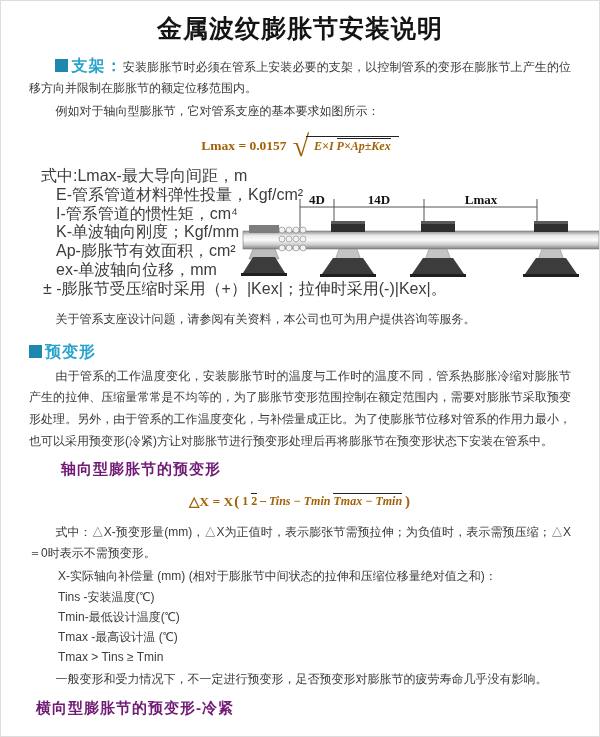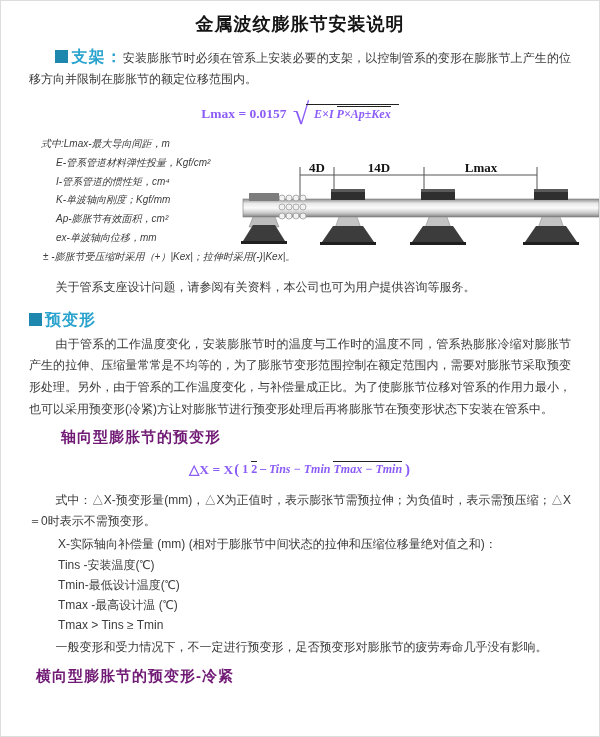--- a/index.html
+++ b/index.html
@@ -2,46 +2,46 @@
 <html><head>
 <meta charset="utf-8">
 <style>
   html,body{margin:0;padding:0;background:#f2f2f2;}
   .page{
     position:relative;width:598px;height:735px;margin:0;
     background:#fff;border:1px solid #ddd;overflow:hidden;
     font-family:"Liberation Sans",sans-serif;color:#3c3c3c;
   }
   
-  .title{padding-top:11px;text-align:center;font-size:18px;font-weight:bold;color:#141414;letter-spacing:1px;}
+  .title{padding-top:11px;text-align:center;font-size:25px;font-weight:bold;color:#141414;letter-spacing:1px;}
   
   .marker{display:inline-block;width:13px;height:13px;background:#1e87ae;margin-right:3px;vertical-align:-1px;}
   .sec-head-text{font-size:16px;font-weight:bold;color:#29a3cd;letter-spacing:1px;}
   .subhead{font-size:15px;font-weight:bold;color:#701a75;letter-spacing:1px;}
   
   p{margin:0;}
   .body-text{font-size:12px;line-height:21px;color:#3a3a3a;}
   .indent{text-indent:2.2em;}
   .just{text-align:justify;}
   
   .formula{display:flex;justify-content:center;align-items:center;
-    font-family:"Liberation Serif",serif;font-weight:bold;color:#8b5cf6;font-size:13.5px;}
+    font-family:"Liberation Serif",serif;font-weight:bold;color:#a16207;font-size:13.5px;}
   .frac{display:inline-block;vertical-align:middle;line-height:1.15;font-size:12px;margin:0 2px;}
   .frac .den{border-top:1px solid #222;}
   .sqrt{display:inline-flex;align-items:flex-start;margin-left:6px;}
   .sqrt-sym{font-size:30px;font-weight:400;line-height:30px;margin-right:-3px;}
   .sqrt-body{border-top:1.5px solid #222;padding:1px 6px 0;margin-top:5px;}
   .ital{font-style:italic;}
   .paren{font-size:15px;font-weight:bold;margin:0 1px;}
   
   .p-lead{margin:10px 28px 0;}
   .p-example{margin:2px 28px 0;}
   .formula-lmax{margin:5px 0 2px;height:38px;}
   .params-wrap{position:relative;margin-left:40px;}
-  .param-line{font-size:10px;line-height:18.8px;white-space:nowrap;font-style:italic;}
+  .param-line{font-size:16px;line-height:18.8px;white-space:nowrap;}
   .param-ind{padding-left:15px;}
   .param-pm{padding-left:2px;}
   .diagram{position:absolute;left:200px;top:24px;}
   .p-note1{margin:10px 28px 0;}
   .sec2-head{margin:12px 28px 0;}
   .p-predeform{margin:3px 28px 0;line-height:21.8px;}
   .subhead-axial{margin:7px 0 0 60px;}
   .formula-dx{margin:7px 0 3px;height:32px;}
   .p-exp1{margin:4px 28px 0;}
   .p-exp2{margin:2px 0 0 57px;}
@@ -52,20 +52,21 @@
 </head>
 <body>
 
 <div class="page">
 
   <div class="title">金属波纹膨胀节安装说明</div>
 
   <p class="p-lead body-text indent just">
     <span class="marker"></span><span class="sec-head-text">支架：</span><span>安装膨胀节时必须在管系上安装必要的支架，以控制管系的变形在膨胀节上产生的位移方向并限制在膨胀节的额定位移范围内。</span>
   </p>
+  <p class="p-example body-text indent">例如对于轴向型膨胀节，它对管系支座的基本要求如图所示：</p>
 
   <div class="formula formula-lmax">
     <span>Lmax = 0.0157</span>
     <span class="sqrt">
       <span class="sqrt-sym">√</span>
       <span class="sqrt-body">
         <span class="frac">
           <span class="num ital">E×I</span>
           <span class="den ital">P×Ap±Kex</span>
         </span>

